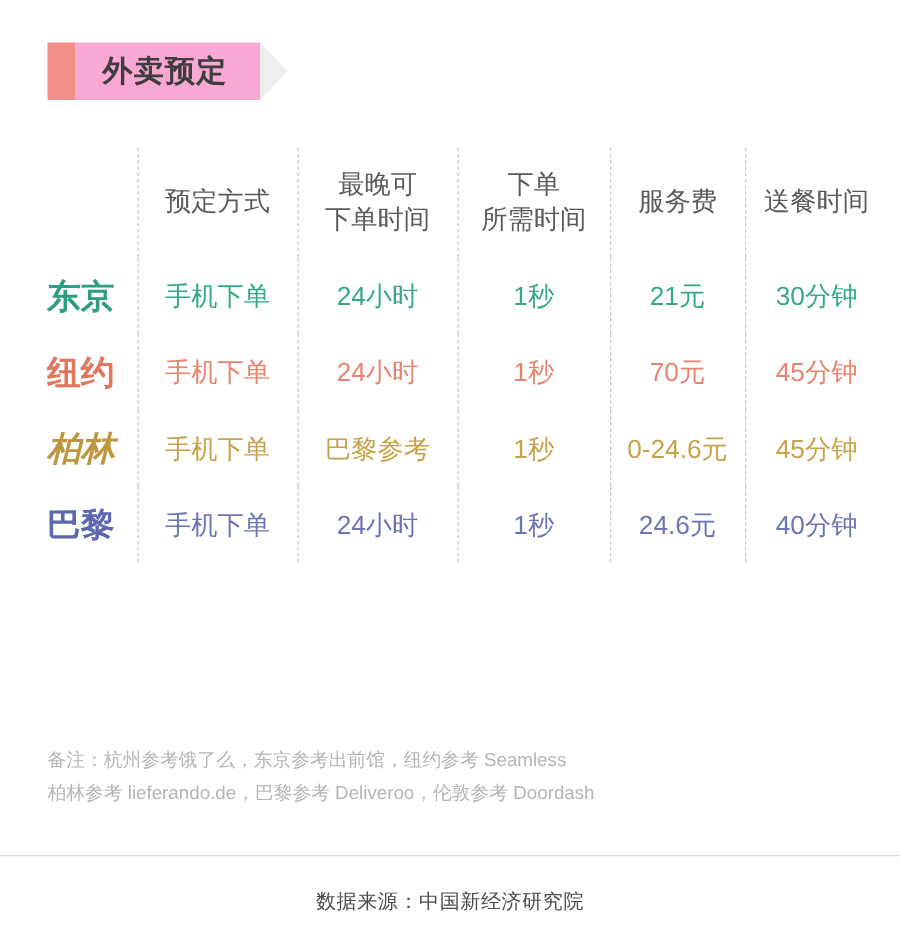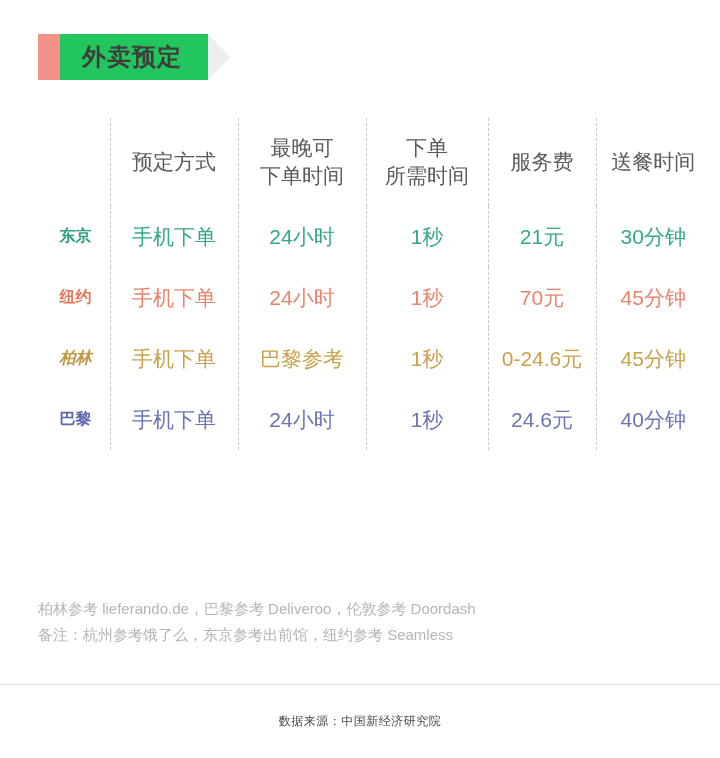--- a/index.html
+++ b/index.html
@@ -30,21 +30,21 @@
     top: 0;
     width: 22px;
     height: 46px;
     background: #f2918a;
   }
   .header-plate {
     position: absolute;
     left: 22px;
     top: 0;
     height: 46px;
-    background: #22c55e;
+    background: #f9a8d4;
     padding: 0 26px 0 22px;
     display: flex;
     align-items: center;
     box-sizing: border-box;
   }
   .header-plate::after {
     content: "";
     position: absolute;
     right: -22px;
     top: 0;
@@ -96,21 +96,21 @@
   }
   .hdr-row th.city-blank { border: none; }
   .sep {
     border-left: 1px dashed #c9c9c9;
   }
   .body-row td {
     height: 61px;
     font-size: 21px;
   }
   .body-row td.city {
-    font-size: 16px;
+    font-size: 27px;
     font-weight: bold;
     text-align: right;
     padding-right: 18px;
     box-sizing: border-box;
   }
   .row-tokyo  td { color: #35a88a; }
   .row-ny     td { color: #e8846e; }
   .row-berlin td { color: #c7a24a; }
   .row-paris  td { color: #6b74b5; }
   .row-london td { color: #4aa8c9; }
@@ -142,21 +142,21 @@
     left: 0;
     bottom: 0;
     width: 720px;
     height: 73px;
     border-top: 1px solid #dedede;
     display: flex;
     align-items: center;
     justify-content: center;
   }
   .source-text {
-    font-size: 12px;
+    font-size: 16px;
     color: #4a4a4a;
     letter-spacing: 0.5px;
   }
 </style>
 </head>
 <body>
 
 <div class="header">
   <div class="header-bar"></div>
   <div class="header-plate">
@@ -227,19 +227,19 @@
         <td class="sep">24小时</td>
         <td class="sep">1秒</td>
         <td class="sep">24.6元</td>
         <td class="sep">40分钟</td>
       </tr>
     </tbody>
   </table>
 </div>
 
 <div class="footnote">
+  <div>备注：杭州参考饿了么，东京参考出前馆，纽约参考 Seamless</div>
   <div>柏林参考 lieferando.de，巴黎参考 Deliveroo，伦敦参考 Doordash</div>
-  <div>备注：杭州参考饿了么，东京参考出前馆，纽约参考 Seamless</div>
 </div>
 
 <div class="source-band">
   <span class="source-text">数据来源：中国新经济研究院</span>
 </div>
 
 </body></html>

